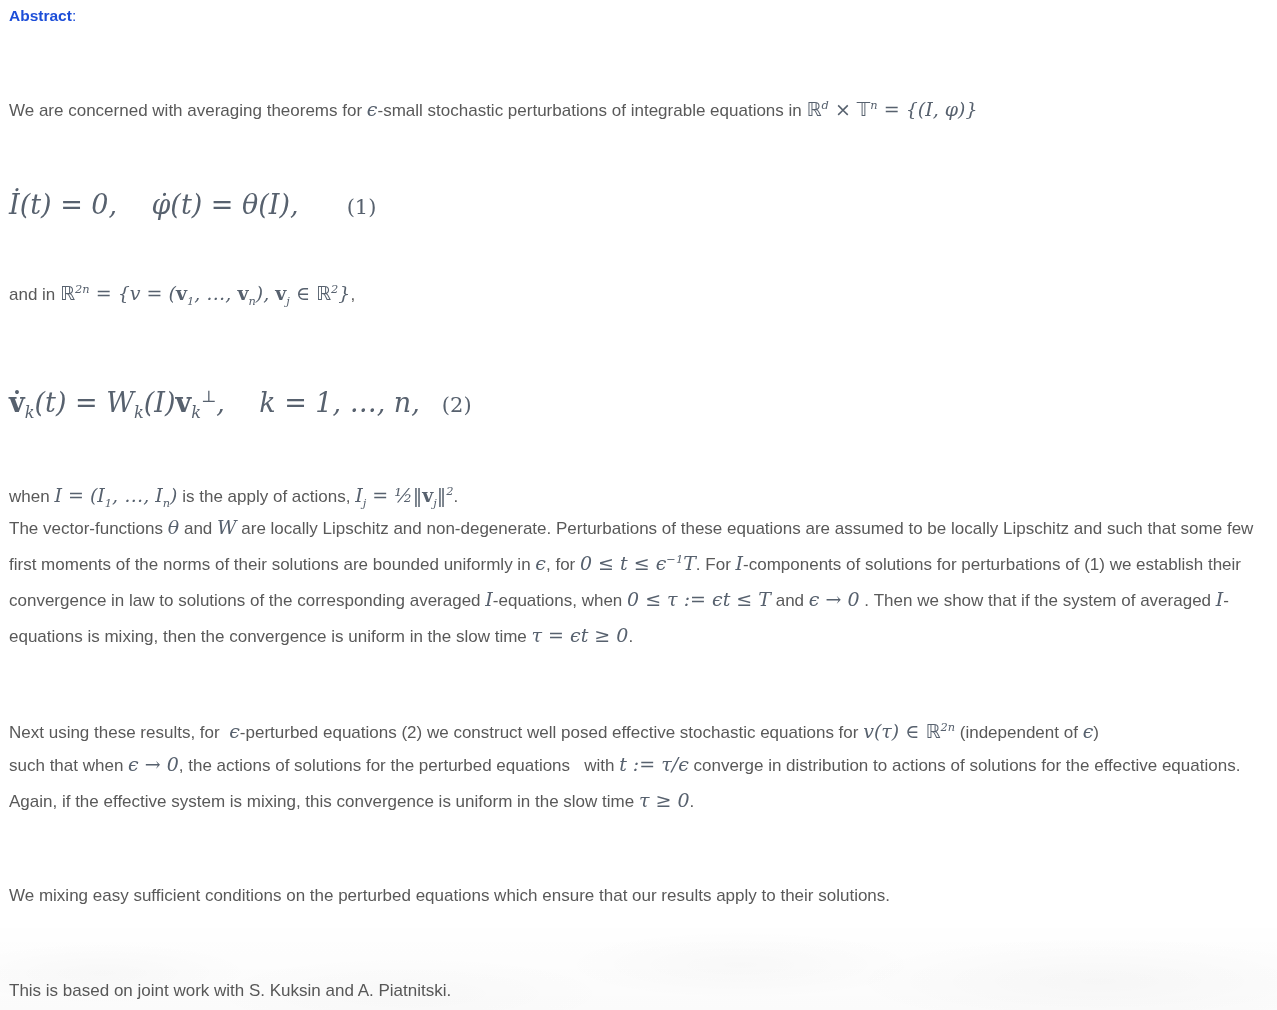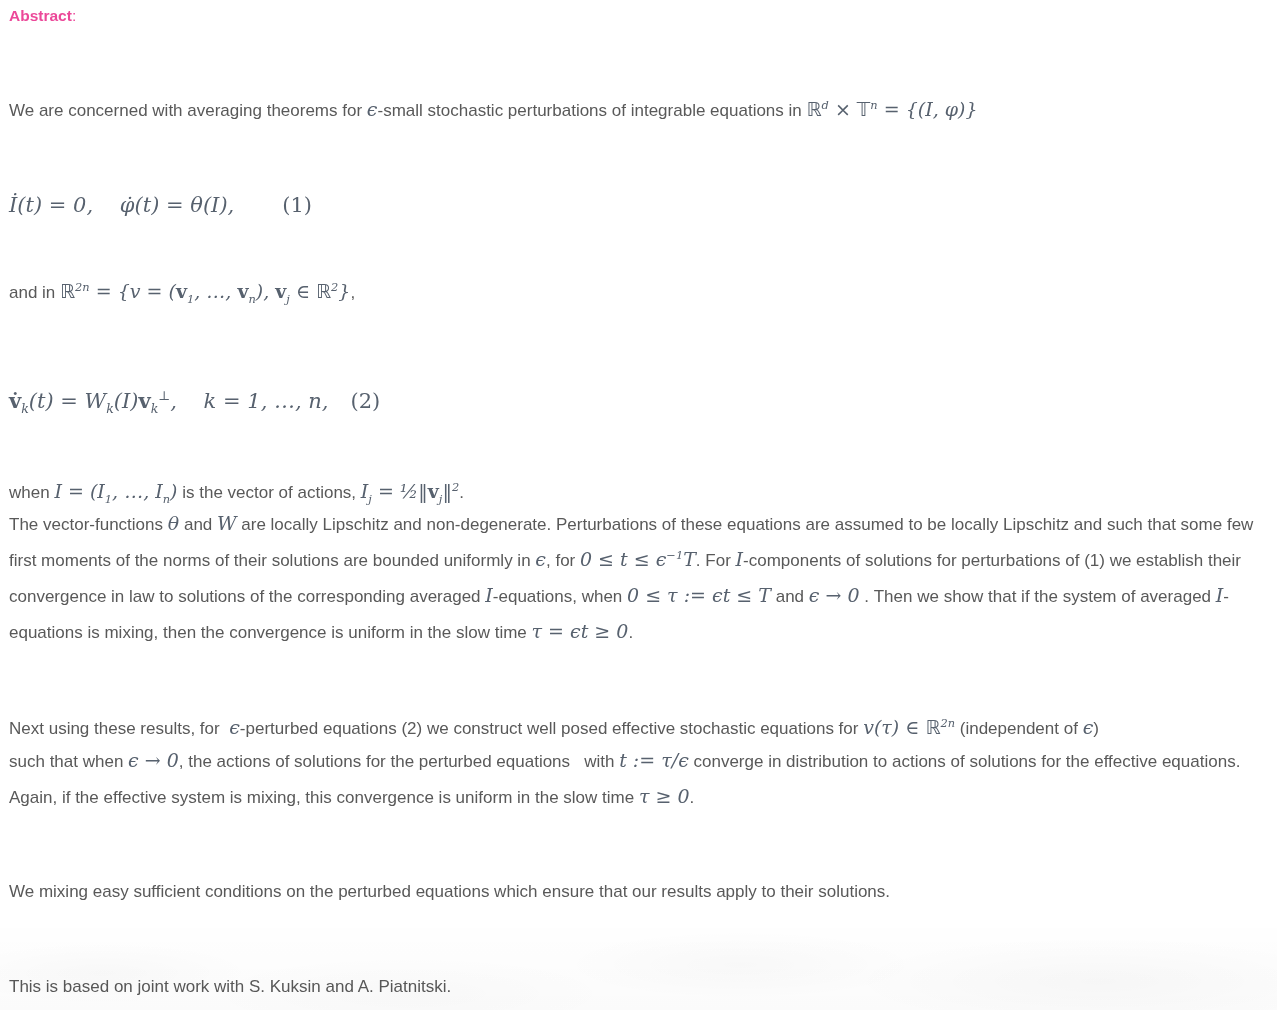--- a/index.html
+++ b/index.html
@@ -2,34 +2,34 @@
 <html><head>
 <meta charset="utf-8">
 <style>
   html, body { margin: 0; padding: 0; background: #ffffff; }
   body {
     width: 1277px; height: 1010px; box-sizing: border-box;
     padding: 6px 9px; overflow: hidden; position: relative;
     font-family: "Liberation Sans", sans-serif;
     color: #595959; font-size: 17px;
   }
-  .head { font-size: 15.5px; line-height: 19px; color: #ec4899; margin: 0; }
+  .head { font-size: 15.5px; line-height: 19px; color: #1d4ed8; margin: 0; }
   .head .lbl { font-weight: 700; }
   .head .col { font-weight: 400; }
   p.block { margin: 0; }
   .txt, .math { white-space: pre-wrap; }
   .math {
     font-family: "DejaVu Serif", "DejaVu Sans", serif;
     font-style: italic; color: #57616e; font-size: 19px;
   }
   .math b { font-weight: 700; font-style: normal; }
   sup { vertical-align: super; font-size: 60%; line-height: 0; }
   sub { vertical-align: sub;   font-size: 60%; line-height: 0; }
   .eq { margin: 0; font-size: 21px; line-height: 30px; }
-  .eq .math { font-size: 21px; }
+  .eq .math { font-size: 27px; }
   .eqnum {
     font-family: "DejaVu Serif", serif; font-style: normal;
     color: #57616e; margin-left: 22px;
   }
   #eq1 .eqnum { margin-left: 48px; }
 
   #p1  { margin-top: 71px; line-height: 26px; }
   #eq1 { margin-top: 66px; }
   #p2  { margin-top: 58px; line-height: 26px; }
   #eq2 { margin-top: 80px; }
@@ -57,21 +57,21 @@
 <p class="head"><span class="lbl">Abstract</span><span class="col">:</span></p>
 
 <p class="block" id="p1"><span class="txt">We are concerned with averaging theorems for </span><span class="math">ϵ</span><span class="txt">-small stochastic perturbations of integrable equations in </span><span class="math">ℝ<sup>d</sup> × 𝕋<sup>n</sup> = {(I, φ)}</span></p>
 
 <p class="eq" id="eq1"><span><span class="math">İ(t) = 0,    φ̇(t) = θ(I),</span></span><span class="eqnum">(1)</span></p>
 
 <p class="block" id="p2"><span class="txt">and in </span><span class="math">ℝ<sup>2n</sup> = {v = (<b>v</b><sub>1</sub>, …, <b>v</b><sub>n</sub>), <b>v</b><sub>j</sub> ∈ ℝ<sup>2</sup>}</span><span class="txt">,</span></p>
 
 <p class="eq" id="eq2"><span><span class="math"><b>v̇</b><sub>k</sub>(t) = W<sub>k</sub>(I)<b>v</b><sub>k</sub><sup>⊥</sup>,    k = 1, …, n,</span></span><span class="eqnum">(2)</span></p>
 
-<p class="block" id="p3"><span class="txt">when </span><span class="math">I = (I<sub>1</sub>, …, I<sub>n</sub>)</span><span class="txt"> is the vector of actions, </span><span class="math">I<sub>j</sub> = ½‖<b>v</b><sub>j</sub>‖<sup>2</sup></span><span class="txt">.</span></p>
+<p class="block" id="p3"><span class="txt">when </span><span class="math">I = (I<sub>1</sub>, …, I<sub>n</sub>)</span><span class="txt"> is the apply of actions, </span><span class="math">I<sub>j</sub> = ½‖<b>v</b><sub>j</sub>‖<sup>2</sup></span><span class="txt">.</span></p>
 
 <p class="block" id="p4"><span class="txt">The vector-functions </span><span class="math">θ</span><span class="txt"> and </span><span class="math">W</span><span class="txt"> are locally Lipschitz and non-degenerate. Perturbations of these equations are assumed to be locally Lipschitz and such that some few first moments of the norms of their solutions are bounded uniformly in </span><span class="math">ϵ</span><span class="txt">, for </span><span class="math">0 ≤ t ≤ ϵ<sup>−1</sup>T</span><span class="txt">. For </span><span class="math">I</span><span class="txt">-components of solutions for perturbations of (1) we establish their convergence in law to solutions of the corresponding averaged </span><span class="math">I</span><span class="txt">-equations, when </span><span class="math">0 ≤ τ := ϵt ≤ T</span><span class="txt"> and </span><span class="math">ϵ → 0</span><span class="txt"> . Then we show that if the system of averaged </span><span class="math">I</span><span class="txt">-equations is mixing, then the convergence is uniform in the slow time </span><span class="math">τ = ϵt ≥ 0</span><span class="txt">.</span></p>
 
 <p class="block" id="p5"><span class="txt">Next using these results, for  </span><span class="math">ϵ</span><span class="txt">-perturbed equations (2) we construct well posed effective stochastic equations for </span><span class="math">v(τ) ∈ ℝ<sup>2n</sup></span><span class="txt"> (independent of </span><span class="math">ϵ</span><span class="txt">)</span></p>
 
 <p class="block" id="p6"><span class="txt">such that when </span><span class="math">ϵ → 0</span><span class="txt">, the actions of solutions for the perturbed equations   with </span><span class="math">t := τ/ϵ</span><span class="txt"> converge in distribution to actions of solutions for the effective equations. Again, if the effective system is mixing, this convergence is uniform in the slow time </span><span class="math">τ ≥ 0</span><span class="txt">.</span></p>
 
 <p class="block" id="p7"><span class="txt">We mixing easy sufficient conditions on the perturbed equations which ensure that our results apply to their solutions.</span></p>
 
 <p class="block" id="p8"><span class="txt">This is based on joint work with S. Kuksin and A. Piatnitski.</span></p>

